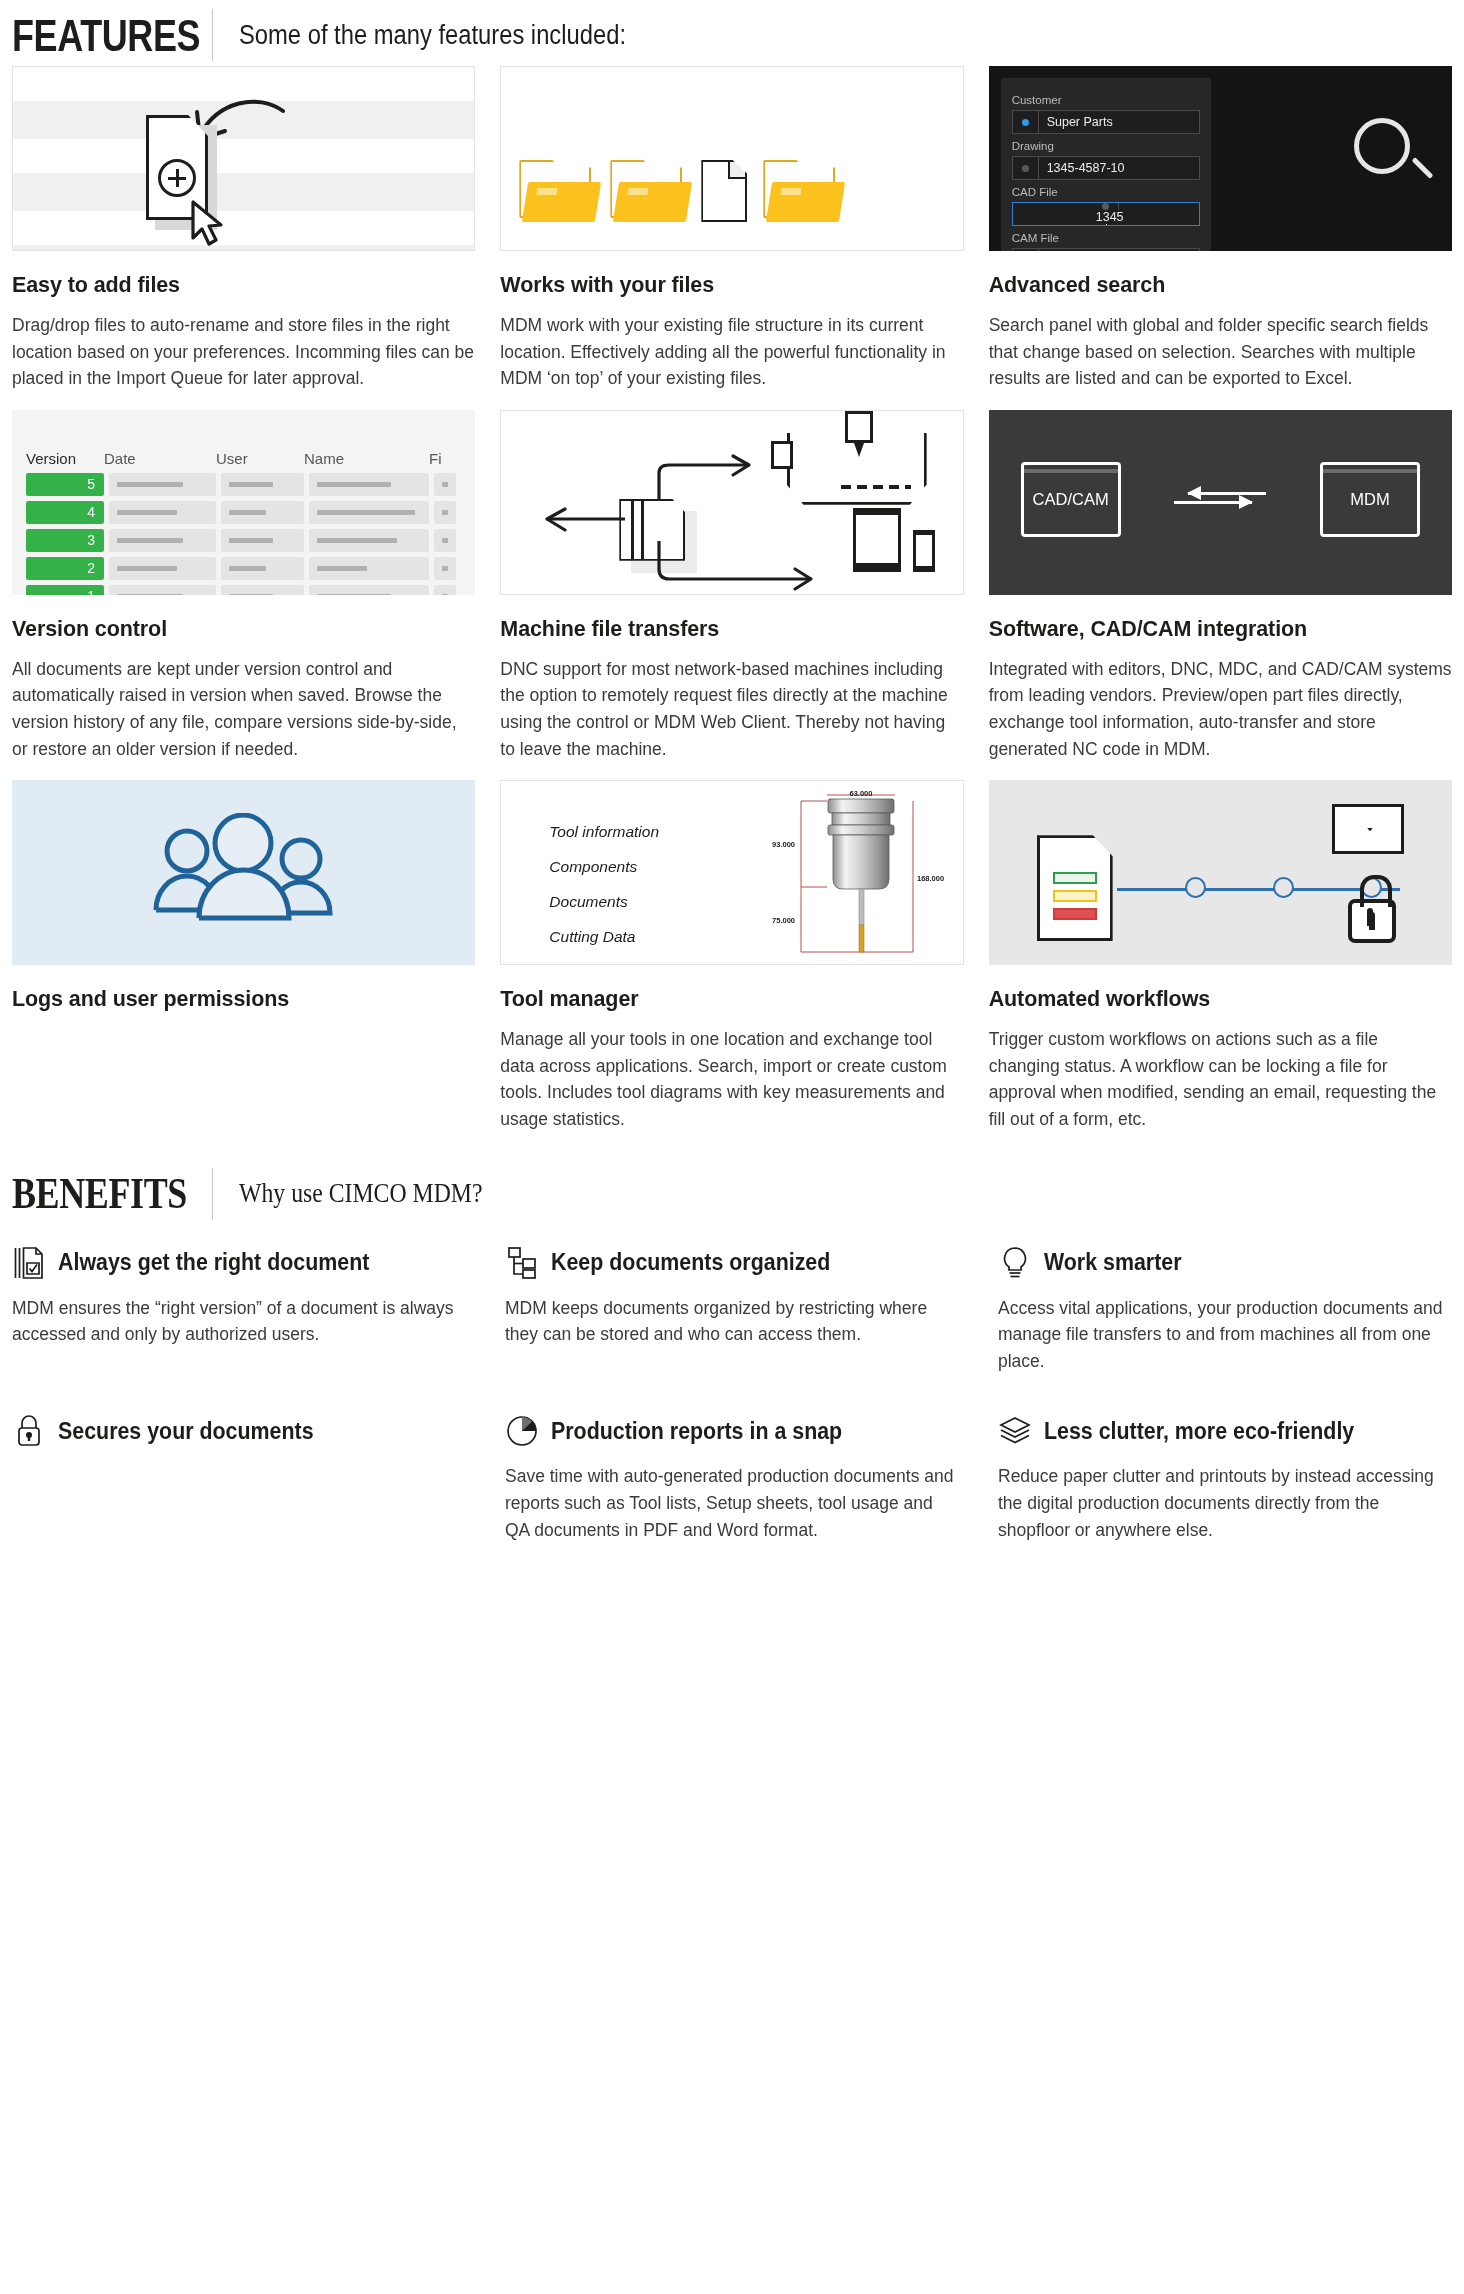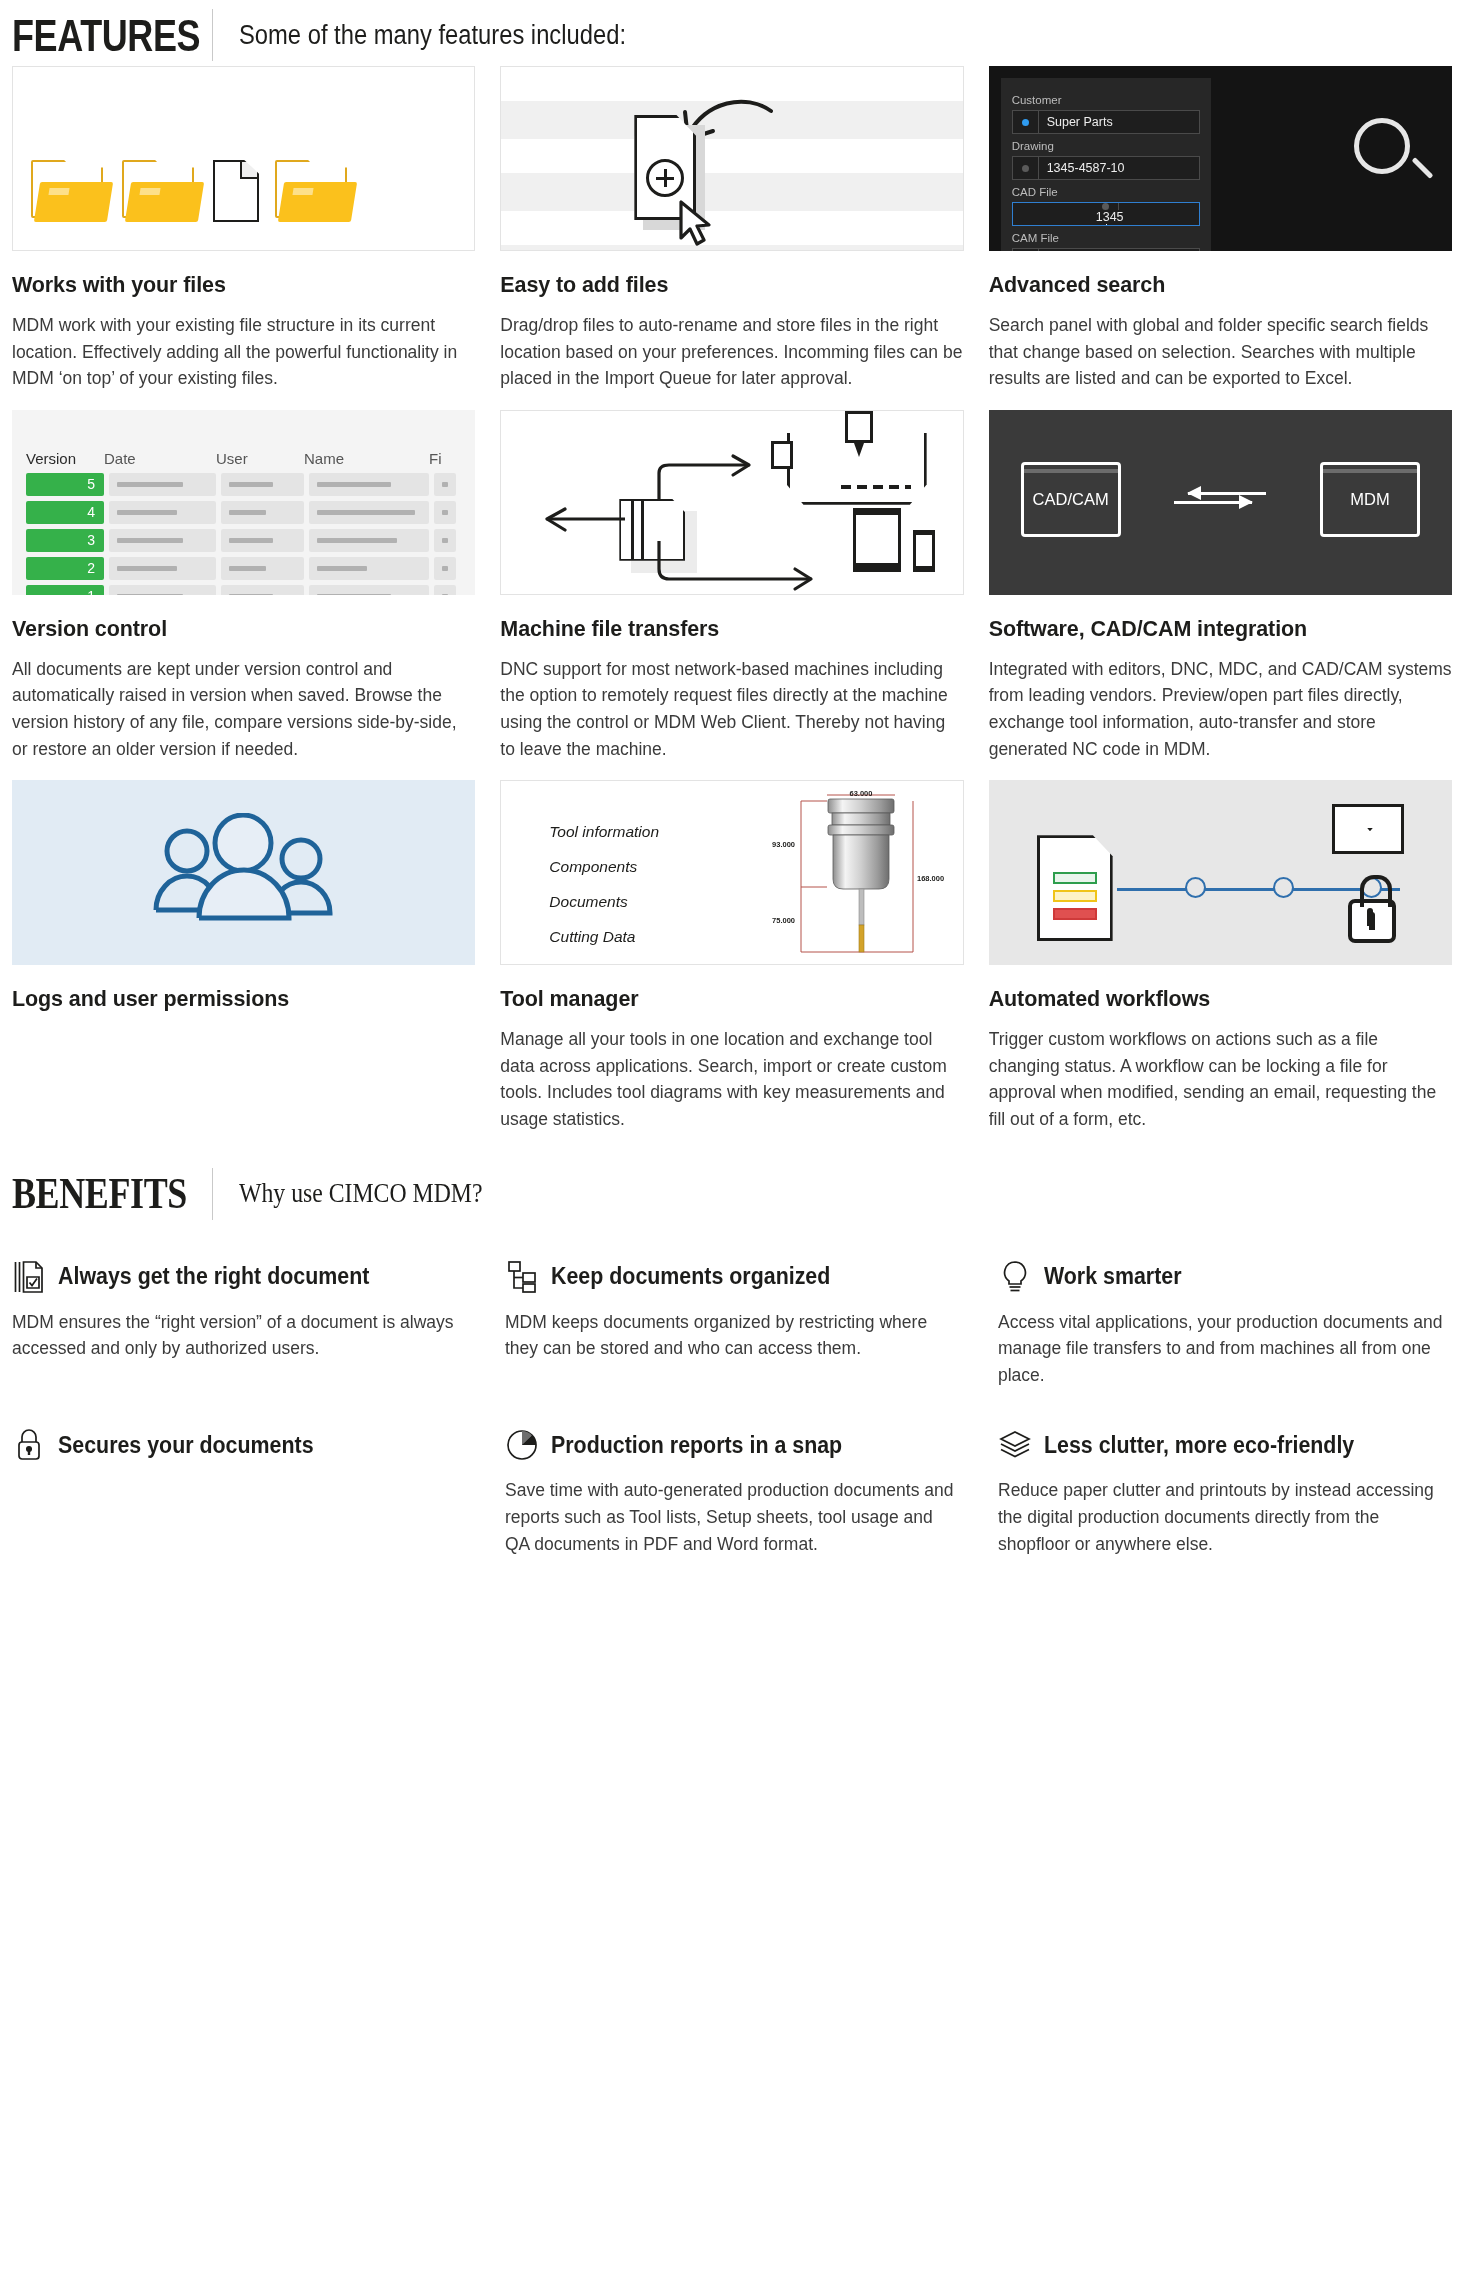--- a/index.html
+++ b/index.html
@@ -260,21 +260,21 @@
     border: 4px solid #1d1d1b; border-bottom: none; border-radius: 14px 14px 0 0; }
   .wf-lock:after { content:""; position: absolute; left: 17px; top: 9px; width: 6px; height: 18px;
     background: #1d1d1b; border-radius: 3px 3px 0 0; box-shadow: -2px -4px 0 0 #1d1d1b; }
 
   
   .bgrid {
     display: grid;
     grid-template-columns: repeat(3, 1fr);
     column-gap: 25px;
     row-gap: 26px;
-    margin-top: 34px;
+    margin-top: 20px;
     gap: 39px;
   }
   .benefit { }
   .b-head { display: flex; align-items: center; gap: 12px; margin-bottom: 14px; }
   .b-icon { width: 34px; height: 36px; flex: 0 0 34px; display: flex; align-items: center; justify-content: center; }
   .b-title {
     font-size: 23px; font-weight: 700; color: #1d1d1b;
     transform: scaleX(0.93); transform-origin: left center; white-space: nowrap;
   }
   .benefit p { font-size: 17.5px; line-height: 1.52; color: #3b3b3b; }
@@ -284,45 +284,20 @@
 
 <div class="section-head">
   <div class="sh-title-wrap">
     <div class="sh-title">FEATURES</div>
   </div>
   <div class="sh-rule"></div>
   <div class="sh-sub">Some of the many features included:</div>
 </div>
 
 <div class="grid feat-row">
-
-  <div class="card">
-    <div class="media">
-      <div class="folders">
-        <div class="folder">
-          <div class="back"></div>
-            <div class="front"></div>
-            <div class="label"></div>
-        </div>
-        <div class="folder">
-          <div class="back"></div>
-            <div class="front"></div>
-            <div class="label"></div>
-        </div>
-        <div class="docsheet"></div>
-        <div class="folder">
-          <div class="back"></div>
-            <div class="front"></div>
-            <div class="label"></div>
-        </div>
-      </div>
-    </div>
-    <h3>Works with your files</h3>
-    <p>MDM work with your existing file structure in its current location. Effectively adding all the powerful functionality in MDM ‘on top’ of your existing files.</p>
-  </div>
 
   <div class="card">
     <div class="media">
       <div class="bars">
         <div class="bar"></div>
           <div class="bar"></div>
           <div class="bar"></div>
       </div>
       <div class="addfile-shadow"></div>
       <div class="addfile-doc"></div>
@@ -330,20 +305,45 @@
       <svg width="110" height="70" style="position:absolute;left:165px;top:20px;">
         <path d="M105 24 C 80 6, 40 14, 22 48" stroke="#1d1d1b" stroke-width="4" fill="none" stroke-linecap="round"></path>
         <path d="M22 52 L 19 25 M22 52 L 47 44" stroke="#1d1d1b" stroke-width="4" fill="none" stroke-linecap="round"></path>
       </svg>
       <svg width="38" height="48" style="position:absolute;left:176px;top:133px;z-index:5;">
         <path d="M4 2 L4 38 L13 29 L20 44 L27 40 L20 26 L32 25 Z" fill="#fff" stroke="#1d1d1b" stroke-width="3.2" stroke-linejoin="round"></path>
       </svg>
     </div>
     <h3>Easy to add files</h3>
     <p>Drag/drop files to auto-rename and store files in the right location based on your preferences. Incomming files can be placed in the Import Queue for later approval.</p>
+  </div>
+
+  <div class="card">
+    <div class="media">
+      <div class="folders">
+        <div class="folder">
+          <div class="back"></div>
+            <div class="front"></div>
+            <div class="label"></div>
+        </div>
+        <div class="folder">
+          <div class="back"></div>
+            <div class="front"></div>
+            <div class="label"></div>
+        </div>
+        <div class="docsheet"></div>
+        <div class="folder">
+          <div class="back"></div>
+            <div class="front"></div>
+            <div class="label"></div>
+        </div>
+      </div>
+    </div>
+    <h3>Works with your files</h3>
+    <p>MDM work with your existing file structure in its current location. Effectively adding all the powerful functionality in MDM ‘on top’ of your existing files.</p>
   </div>
 
   <div class="card">
     <div class="media dark">
       <div class="searchpanel">
         <div class="sp-label">Customer</div>
         <div class="sp-field">
           <div class="sp-dot-cell">
               <div class="sp-dot blue"></div>
             </div>

